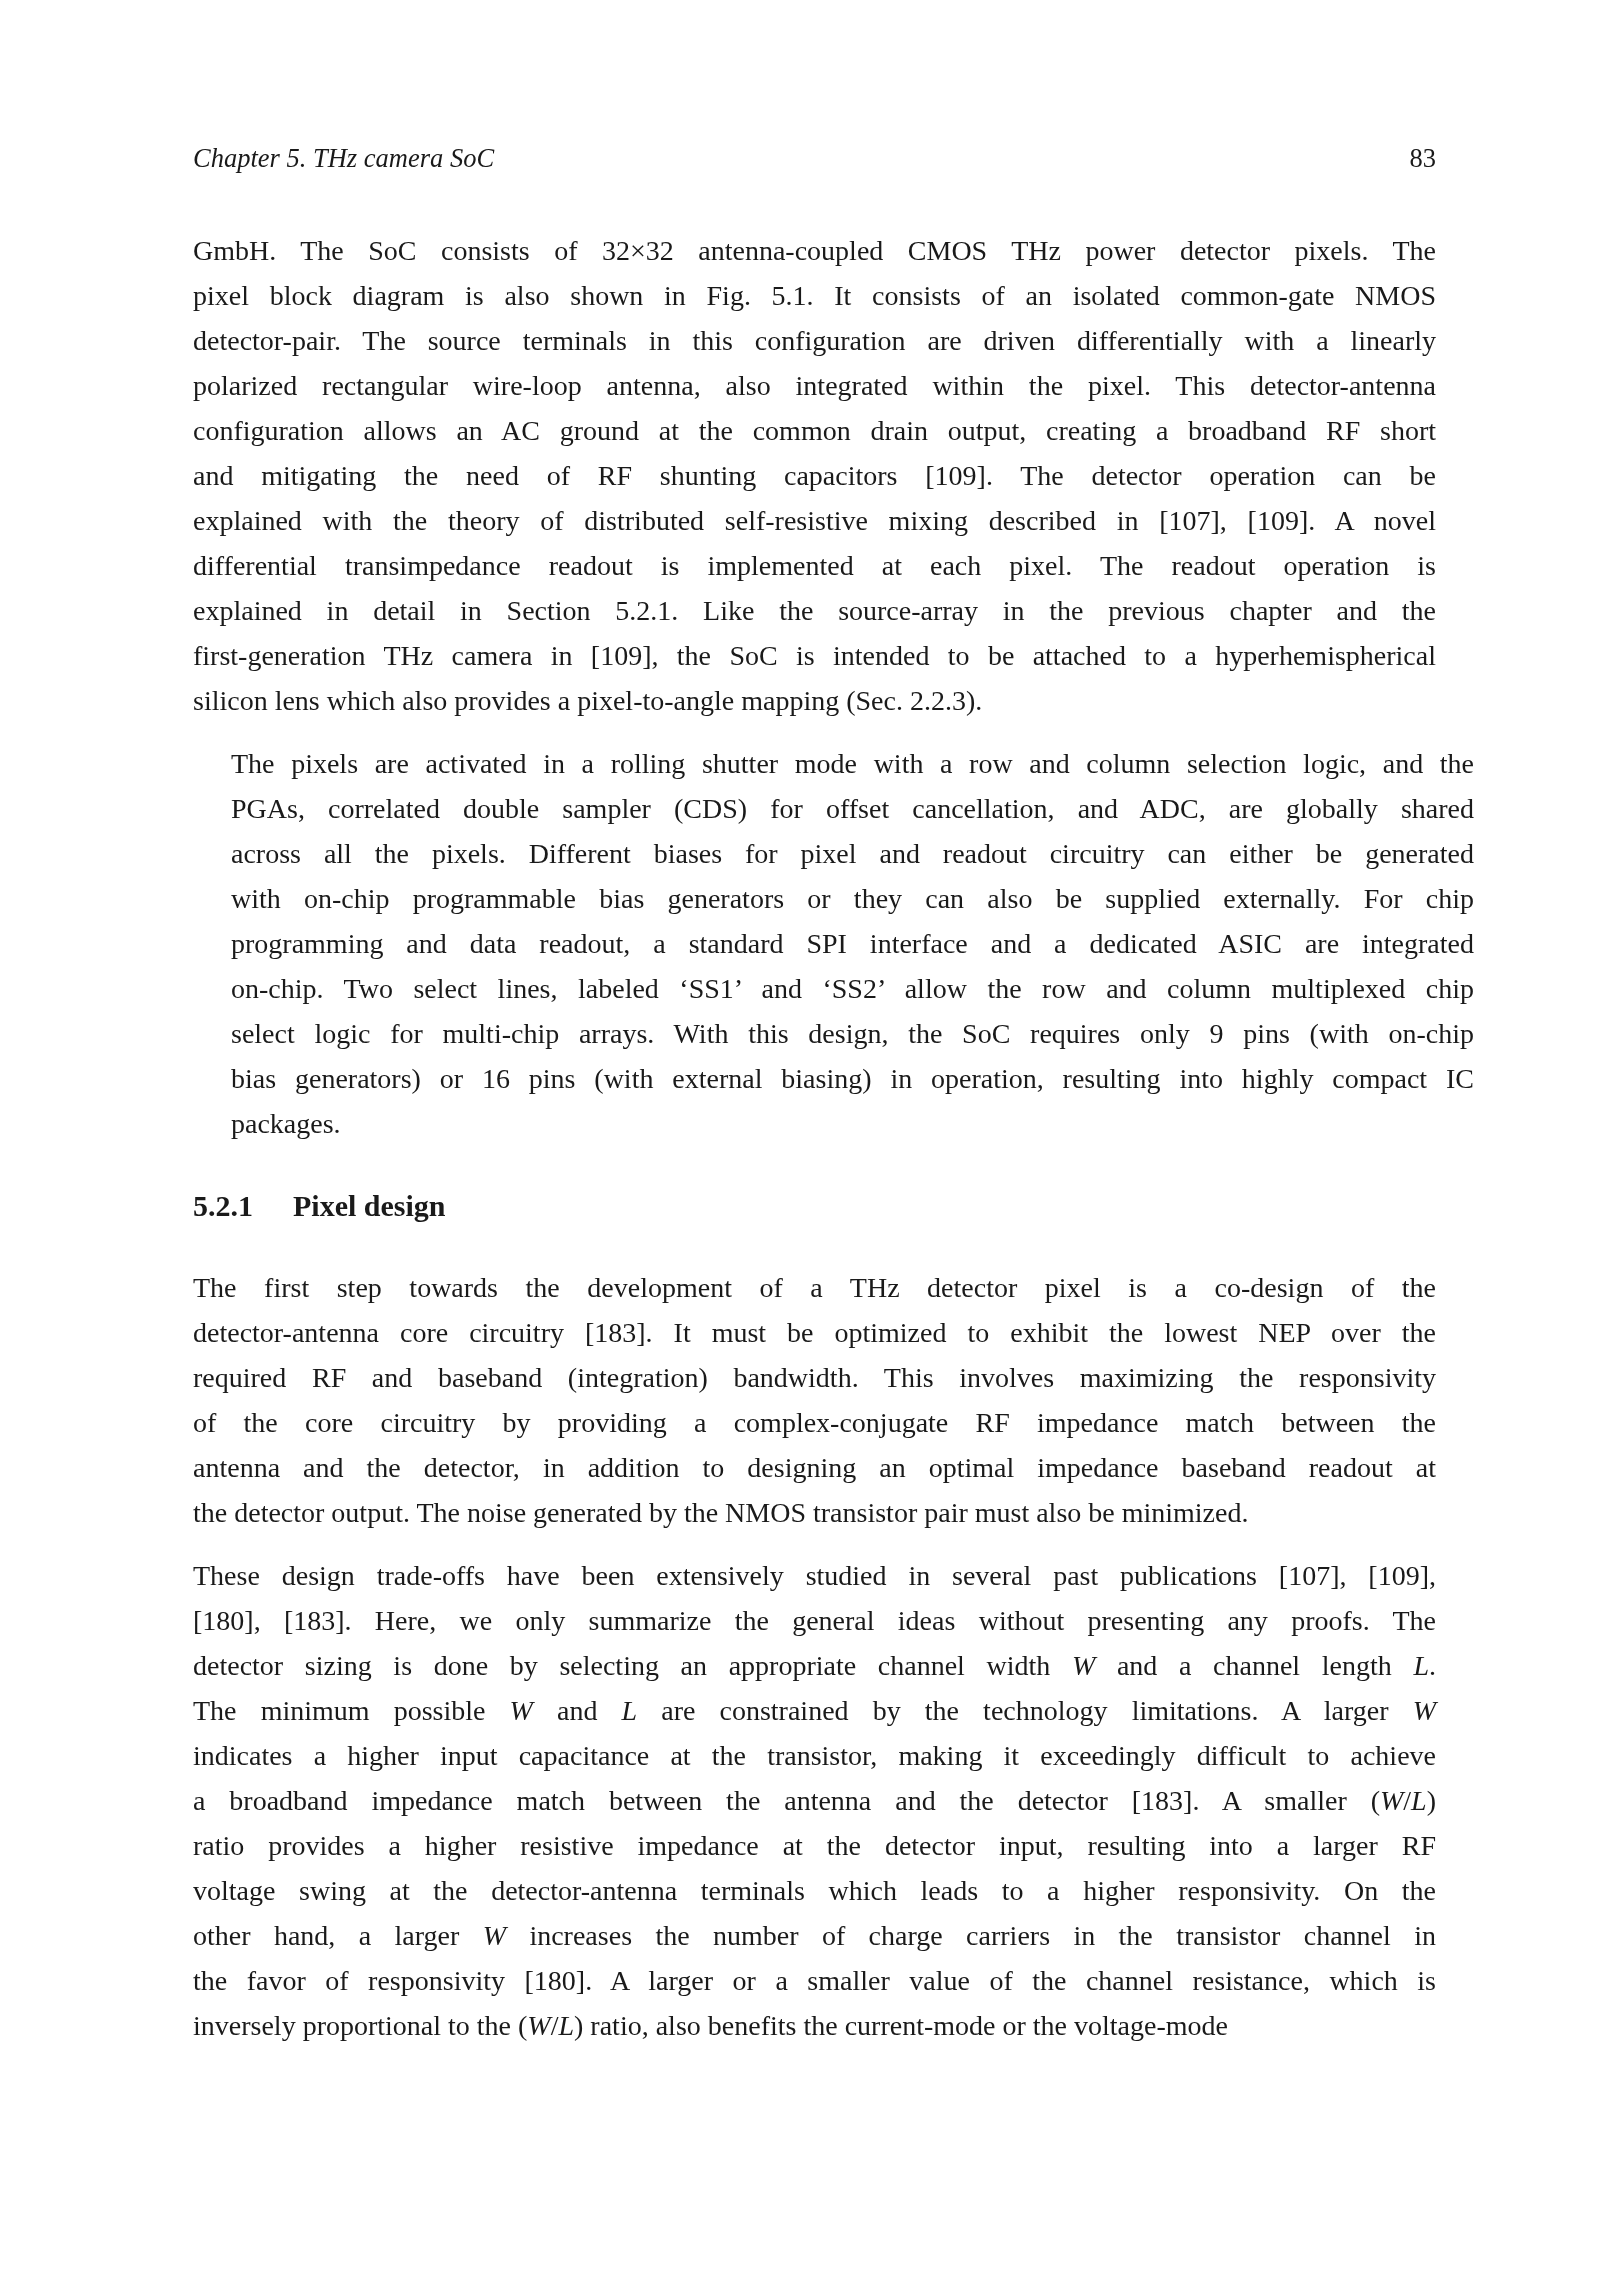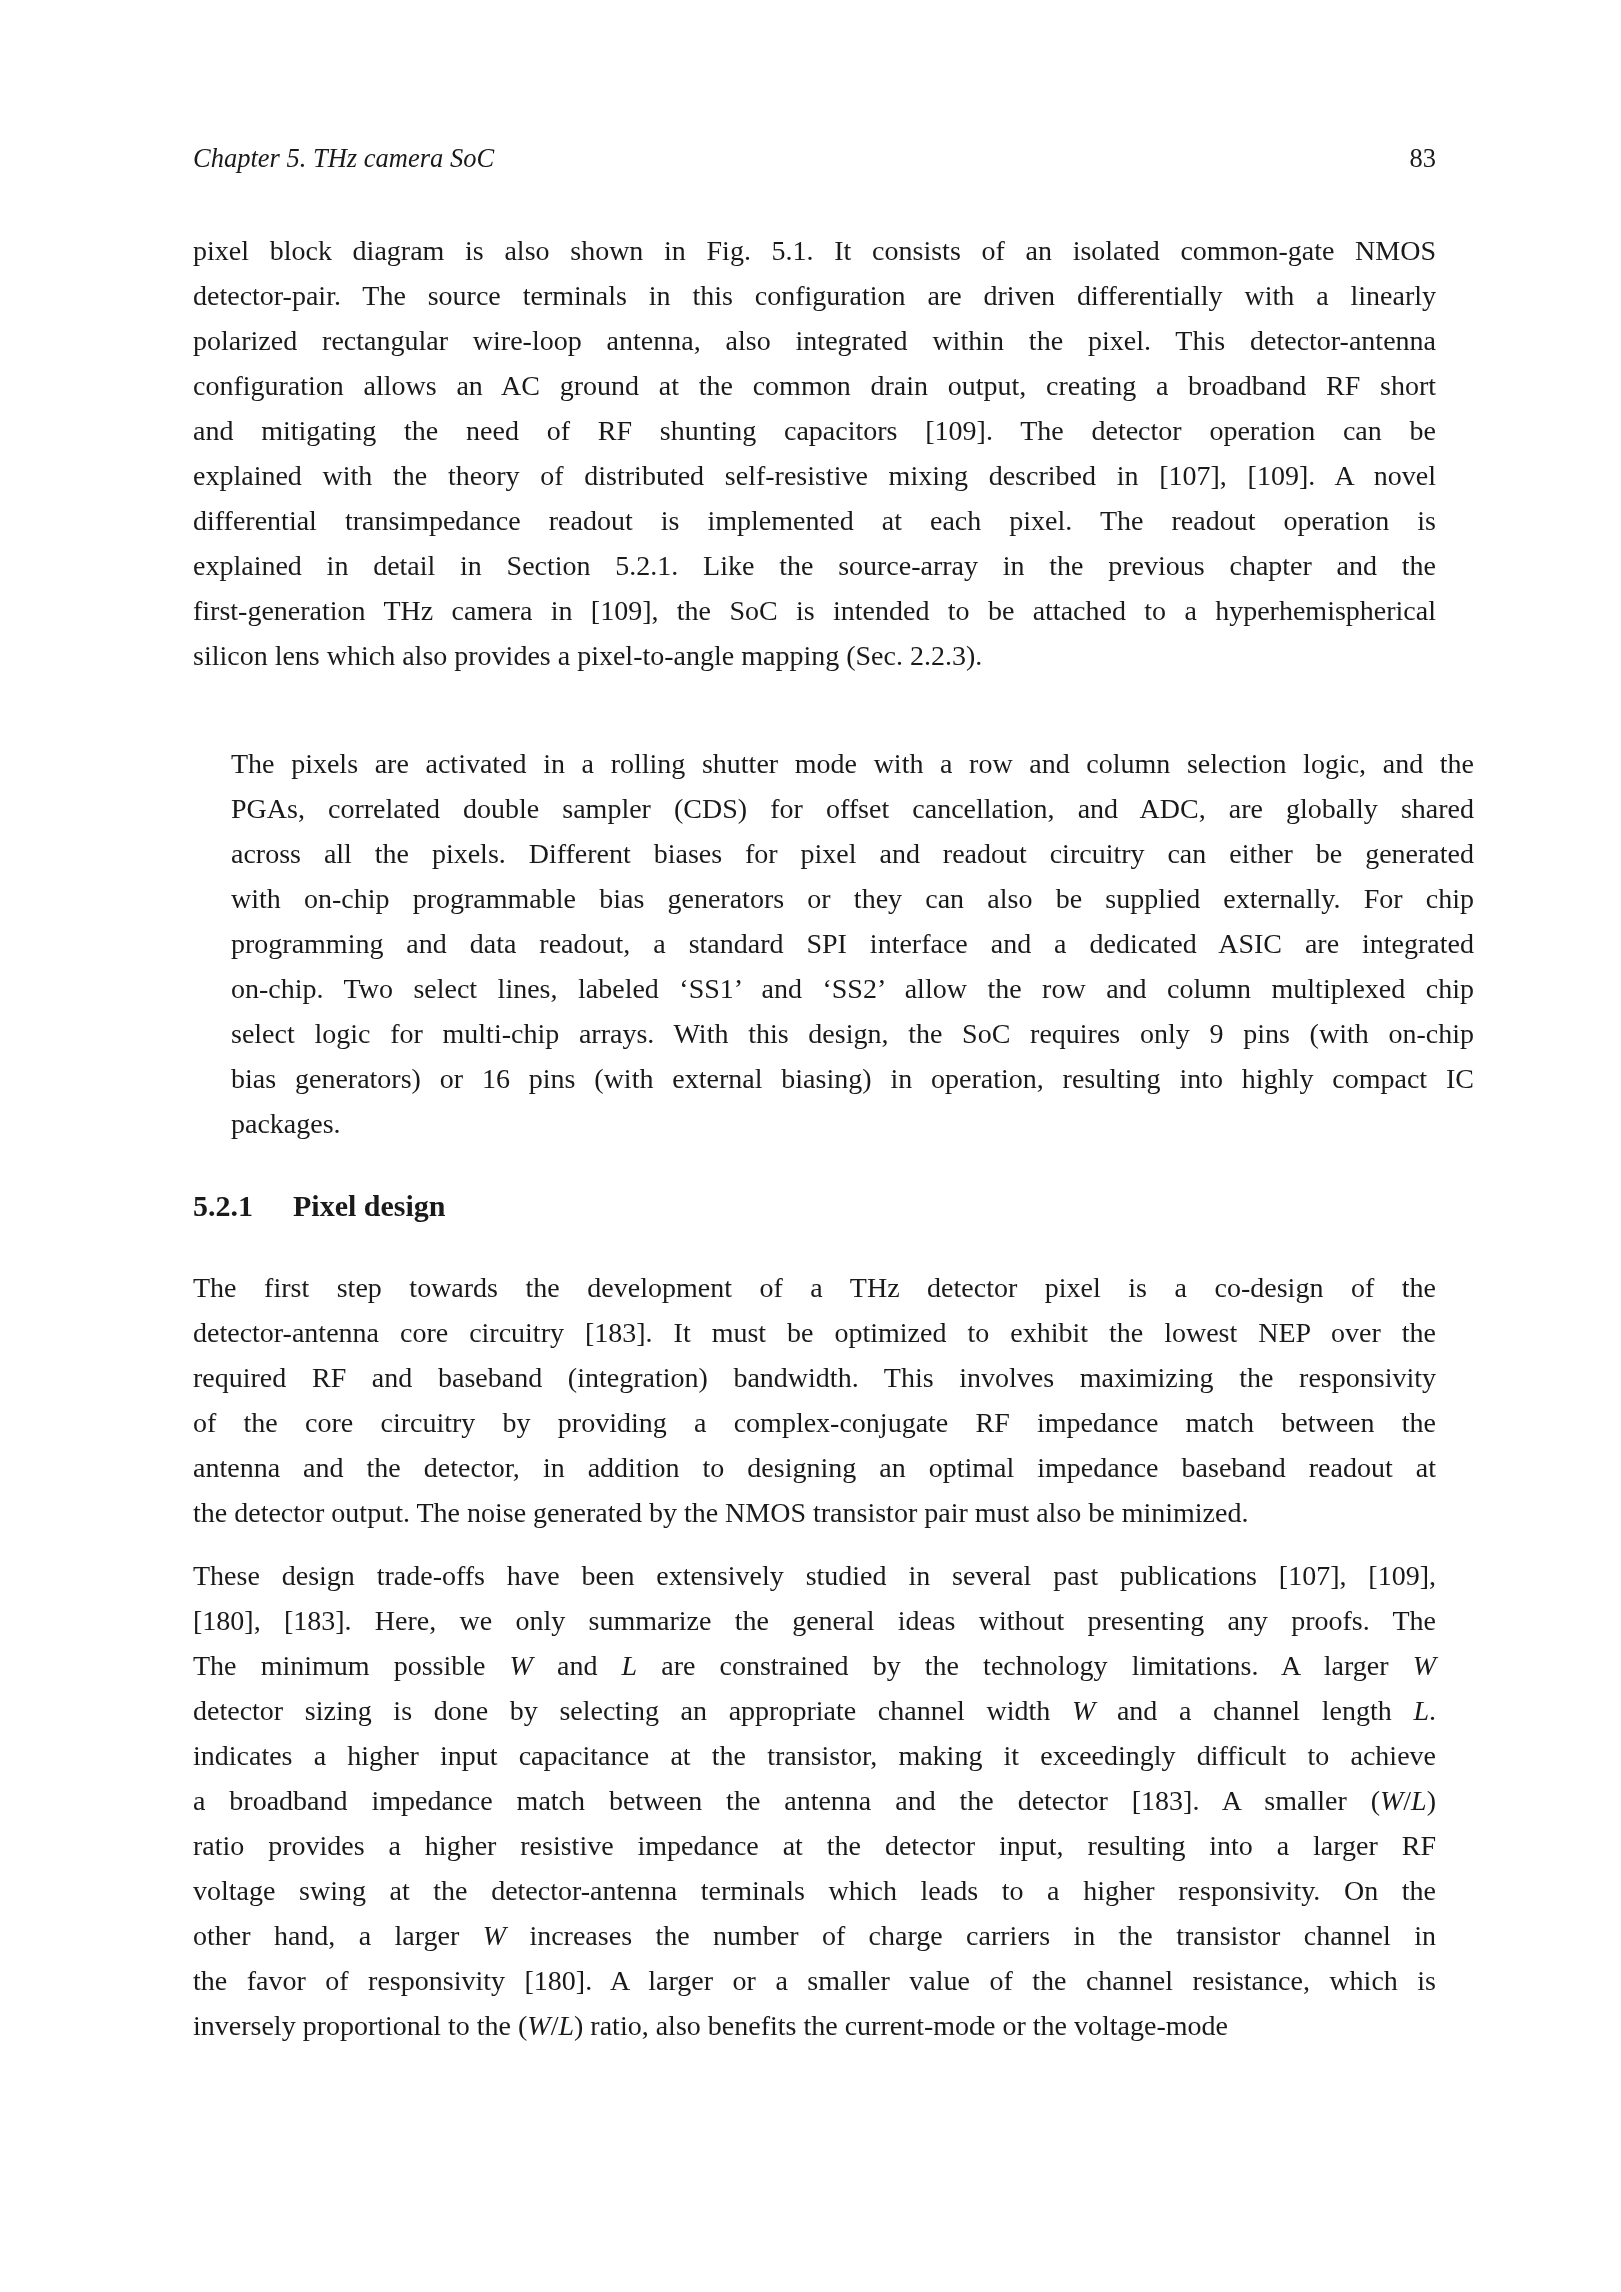--- a/index.html
+++ b/index.html
@@ -23,20 +23,21 @@
 
 <div class="page">
 
   <div class="running-header">
     <span class="chap">Chapter 5. THz camera SoC</span>
     <span class="pno">83</span>
   </div>
 
   <div class="body" style="top:228px;">
     <div class="para" style="top:0px;">
+        <span class="line">GmbH. The SoC consists of 32×32 antenna-coupled CMOS THz power detector pixels. The</span>
         <span class="line">pixel block diagram is also shown in Fig. 5.1. It consists of an isolated common-gate NMOS</span>
         <span class="line">detector-pair. The source terminals in this configuration are driven differentially with a linearly</span>
         <span class="line">polarized rectangular wire-loop antenna, also integrated within the pixel. This detector-antenna</span>
         <span class="line">configuration allows an AC ground at the common drain output, creating a broadband RF short</span>
         <span class="line">and mitigating the need of RF shunting capacitors [109].  The detector operation can be</span>
         <span class="line">explained with the theory of distributed self-resistive mixing described in [107], [109]. A novel</span>
         <span class="line">differential transimpedance readout is implemented at each pixel. The readout operation is</span>
         <span class="line">explained in detail in Section 5.2.1. Like the source-array in the previous chapter and the</span>
         <span class="line">first-generation THz camera in [109], the SoC is intended to be attached to a hyperhemispherical</span>
         <span class="line last">silicon lens which also provides a pixel-to-angle mapping (Sec. 2.2.3).</span>
@@ -61,22 +62,22 @@
         <span class="line">The first step towards the development of a THz detector pixel is a co-design of the</span>
         <span class="line">detector-antenna core circuitry [183]. It must be optimized to exhibit the lowest NEP over the</span>
         <span class="line">required RF and baseband (integration) bandwidth. This involves maximizing the responsivity</span>
         <span class="line">of the core circuitry by providing a complex-conjugate RF impedance match between the</span>
         <span class="line">antenna and the detector, in addition to designing an optimal impedance baseband readout at</span>
         <span class="line last">the detector output. The noise generated by the NMOS transistor pair must also be minimized.</span>
       </div>
     <div class="para" style="top:1325px;">
         <span class="line">These design trade-offs have been extensively studied in several past publications [107], [109],</span>
         <span class="line">[180], [183]. Here, we only summarize the general ideas without presenting any proofs. The</span>
+        <span class="line">detector sizing is done by selecting an appropriate channel width <span class="math">W</span> and a channel length <span class="math">L</span>.</span>
         <span class="line">The minimum possible <span class="math">W</span> and <span class="math">L</span> are constrained by the technology limitations.  A larger <span class="math">W</span></span>
-        <span class="line">detector sizing is done by selecting an appropriate channel width <span class="math">W</span> and a channel length <span class="math">L</span>.</span>
         <span class="line">indicates a higher input capacitance at the transistor, making it exceedingly difficult to achieve</span>
         <span class="line">a broadband impedance match between the antenna and the detector [183]. A smaller (<span class="math">W</span>/<span class="math">L</span>)</span>
         <span class="line">ratio provides a higher resistive impedance at the detector input, resulting into a larger RF</span>
         <span class="line">voltage swing at the detector-antenna terminals which leads to a higher responsivity. On the</span>
         <span class="line">other hand, a larger <span class="math">W</span> increases the number of charge carriers in the transistor channel in</span>
         <span class="line">the favor of responsivity [180]. A larger or a smaller value of the channel resistance, which is</span>
         <span class="line last">inversely proportional to the (<span class="math">W</span>/<span class="math">L</span>) ratio, also benefits the current-mode or the voltage-mode</span>
       </div>
   </div>
 

